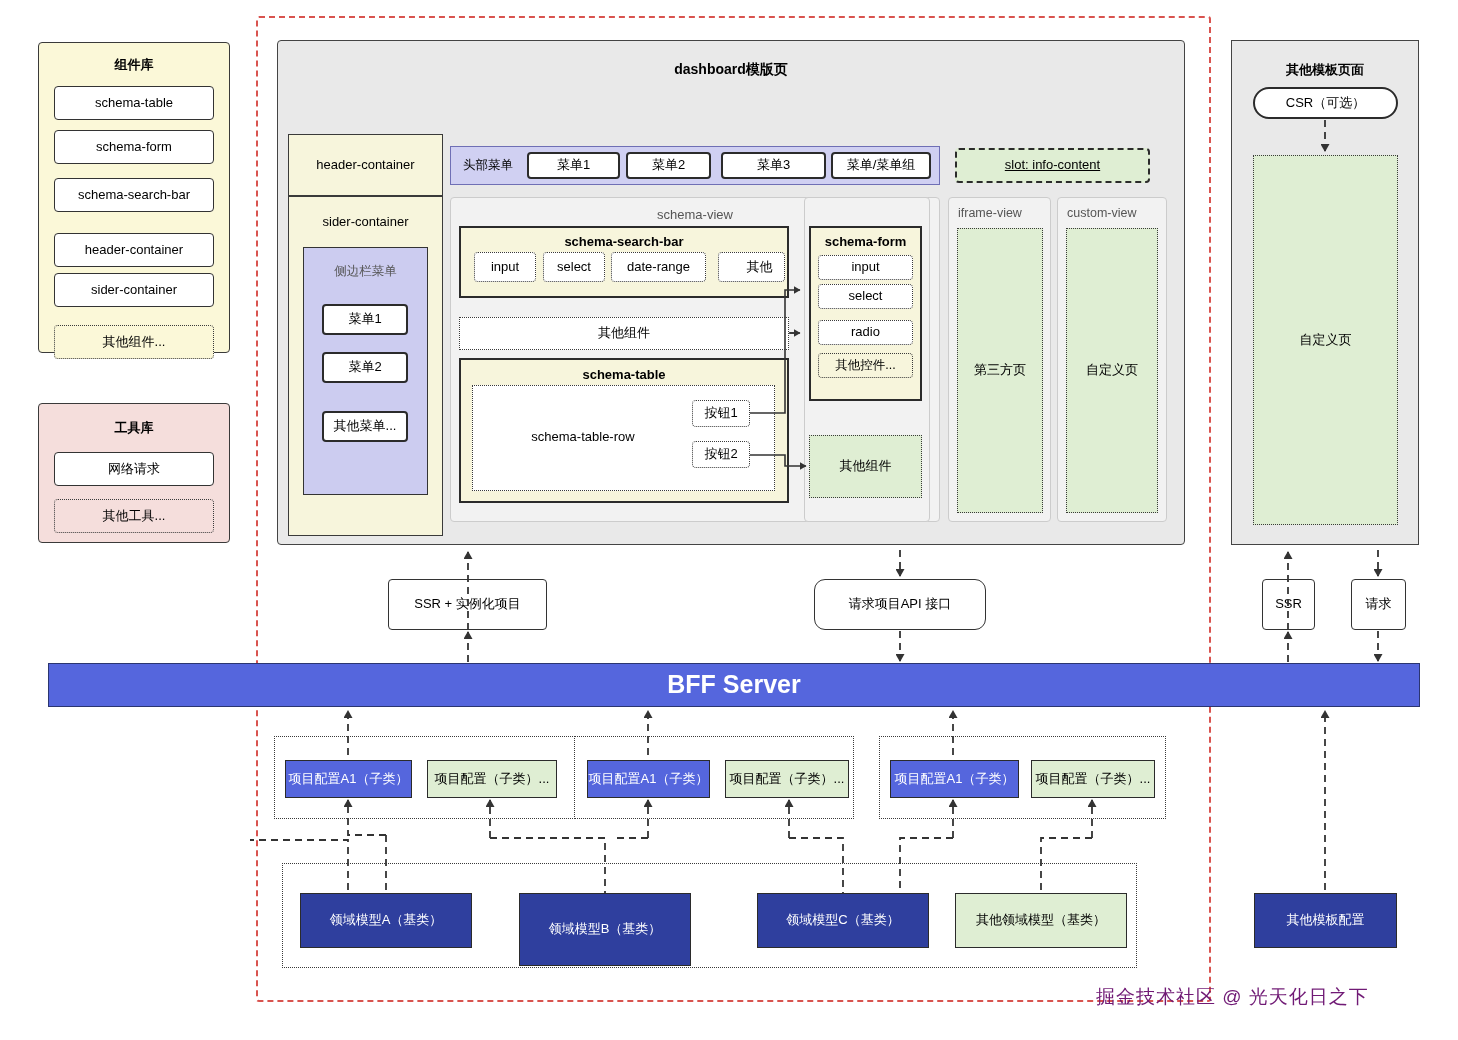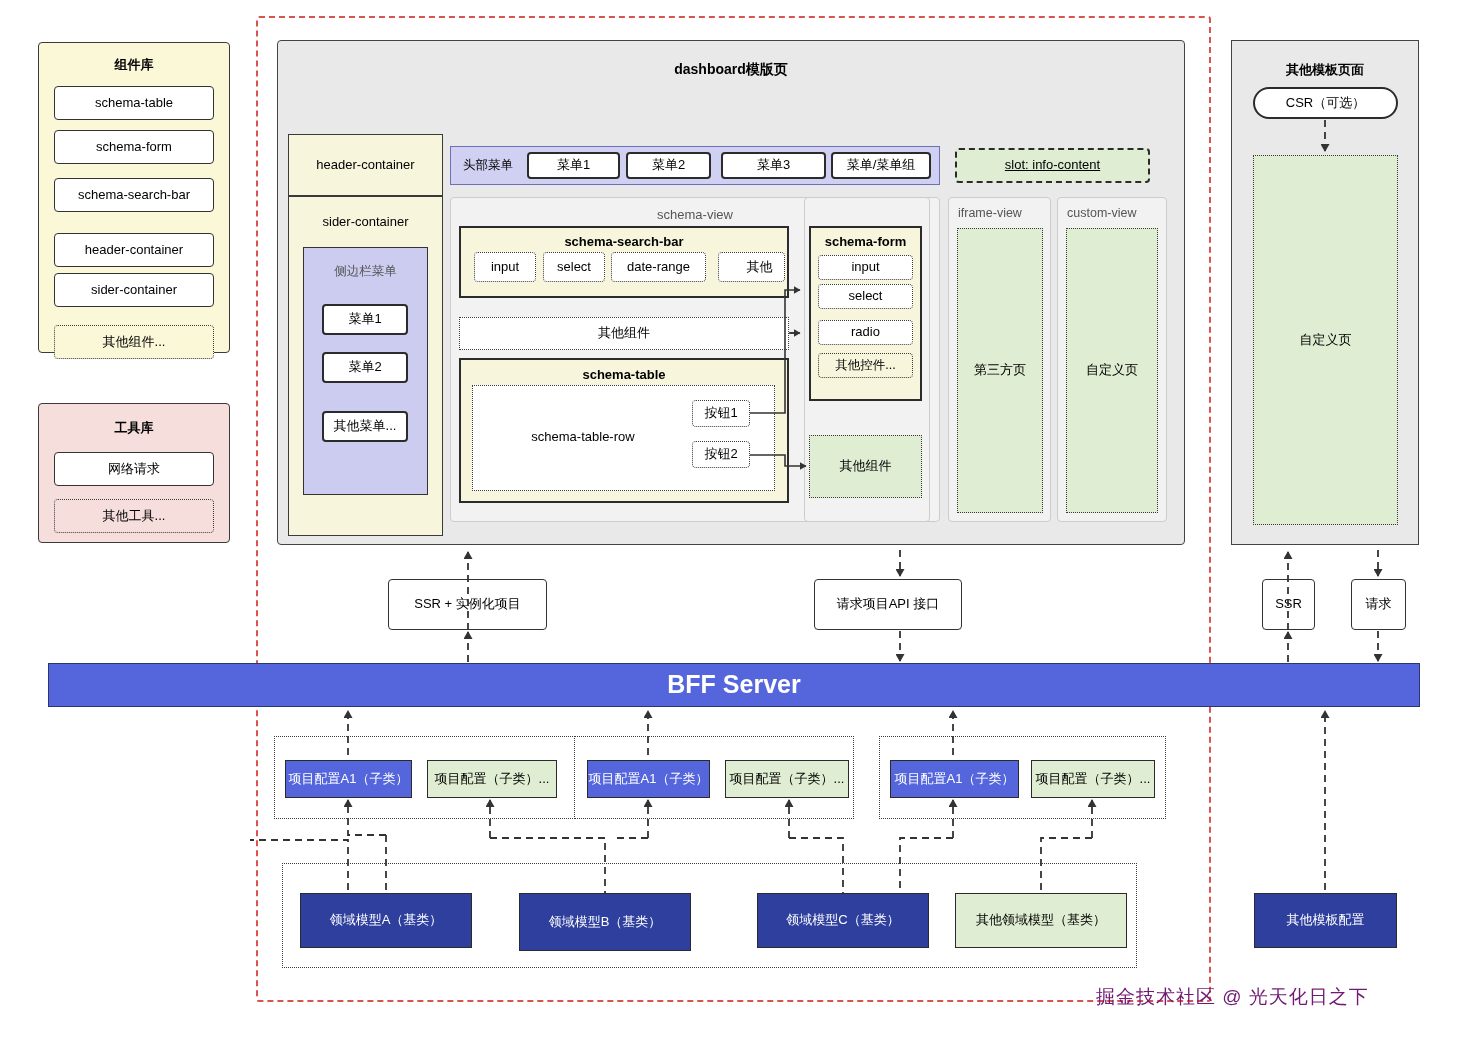--- a/index.html
+++ b/index.html
@@ -161,41 +161,41 @@
   </div>
   <div class="abs cbox dotted bg-green t13" style="left:1066px; top:228px; width:92px; height:285px;">自定义页</div>
 
   <div class="abs bg-grey" style="left:1231px; top:40px; width:188px; height:505px; border:1.6px solid #444;">
     <div class="panel-title bold t13" style="top:20px;">其他模板页面</div>
   </div>
   <div class="abs cbox pill solid2 bg-white t13" style="left:1253px; top:87px; width:145px; height:32px;">CSR（可选）</div>
   <div class="abs cbox dotted bg-green t13" style="left:1253px; top:155px; width:145px; height:370px;">自定义页</div>
 
   <div class="abs cbox round solid bg-white t13" style="left:388px; top:579px; width:159px; height:51px;">SSR + 实例化项目</div>
-  <div class="abs cbox round solid bg-white t13" style="left:814px; top:579px; width:148px; height:51px;">请求项目API 接口</div>
+  <div class="abs cbox round solid bg-white t13" style="left:814px; top:579px; width:172px; height:51px;border-radius:11px;">请求项目API 接口</div>
   <div class="abs cbox round solid bg-white t13" style="left:1262px; top:579px; width:53px; height:51px;">SSR</div>
   <div class="abs cbox round solid bg-white t13" style="left:1351px; top:579px; width:55px; height:51px;">请求</div>
 
   <div class="abs cbox bg-blue white-txt bold t20" style="left:48px; top:663px; width:1372px; height:44px; border:1.6px solid #2b3570;">BFF Server</div>
 
   <div class="abs dotted" style="left:274px; top:736px; width:301px; height:83px; background:#fff;"></div>
   <div class="abs cbox bg-blue white-txt t13" style="left:285px; top:760px; width:127px; height:38px; border:1.6px solid #2b2b2b;">项目配置A1（子类）</div>
   <div class="abs cbox bg-green t13" style="left:427px; top:760px; width:130px; height:38px; border:1.6px solid #2b2b2b;">项目配置（子类）...</div>
 
   <div class="abs dotted" style="left:574px; top:736px; width:280px; height:83px; background:#fff;"></div>
   <div class="abs cbox bg-blue white-txt t13" style="left:587px; top:760px; width:123px; height:38px; border:1.6px solid #2b2b2b;">项目配置A1（子类）</div>
   <div class="abs cbox bg-green t13" style="left:725px; top:760px; width:124px; height:38px; border:1.6px solid #2b2b2b;">项目配置（子类）...</div>
 
   <div class="abs dotted" style="left:879px; top:736px; width:287px; height:83px; background:#fff;"></div>
   <div class="abs cbox bg-blue white-txt t13" style="left:890px; top:760px; width:129px; height:38px; border:1.6px solid #2b2b2b;">项目配置A1（子类）</div>
   <div class="abs cbox bg-green t13" style="left:1031px; top:760px; width:124px; height:38px; border:1.6px solid #2b2b2b;">项目配置（子类）...</div>
 
   <div class="abs dotted" style="left:282px; top:863px; width:855px; height:105px; background:#fff;"></div>
   <div class="abs cbox bg-dblue white-txt t13" style="left:300px; top:893px; width:172px; height:55px; border:1.6px solid #2b2b2b;">领域模型A（基类）</div>
-  <div class="abs cbox bg-dblue white-txt t13" style="left:519px; top:893px; width:172px; height:58px; border:1.6px solid #2b2b2b;">领域模型B（基类）</div>
+  <div class="abs cbox bg-dblue white-txt t13" style="left:519px; top:893px; width:172px; height:73px; border:1.6px solid #2b2b2b;">领域模型B（基类）</div>
   <div class="abs cbox bg-dblue white-txt t13" style="left:757px; top:893px; width:172px; height:55px; border:1.6px solid #2b2b2b;">领域模型C（基类）</div>
   <div class="abs cbox bg-green t13" style="left:955px; top:893px; width:172px; height:55px; border:1.6px solid #2b2b2b;">其他领域模型（基类）</div>
 
   <div class="abs cbox bg-dblue white-txt t13" style="left:1254px; top:893px; width:143px; height:55px; border:1.6px solid #2b2b2b;">其他模板配置</div>
 
   <div class="abs wm" style="left:1096px; top:984px;">掘金技术社区 @ 光天化日之下</div>
 
   <svg class="ov" viewBox="0 0 1458 1040">
     <defs>
       <marker id="ah" markerWidth="9" markerHeight="9" refX="7" refY="4.5" orient="auto" markerUnits="userSpaceOnUse">

